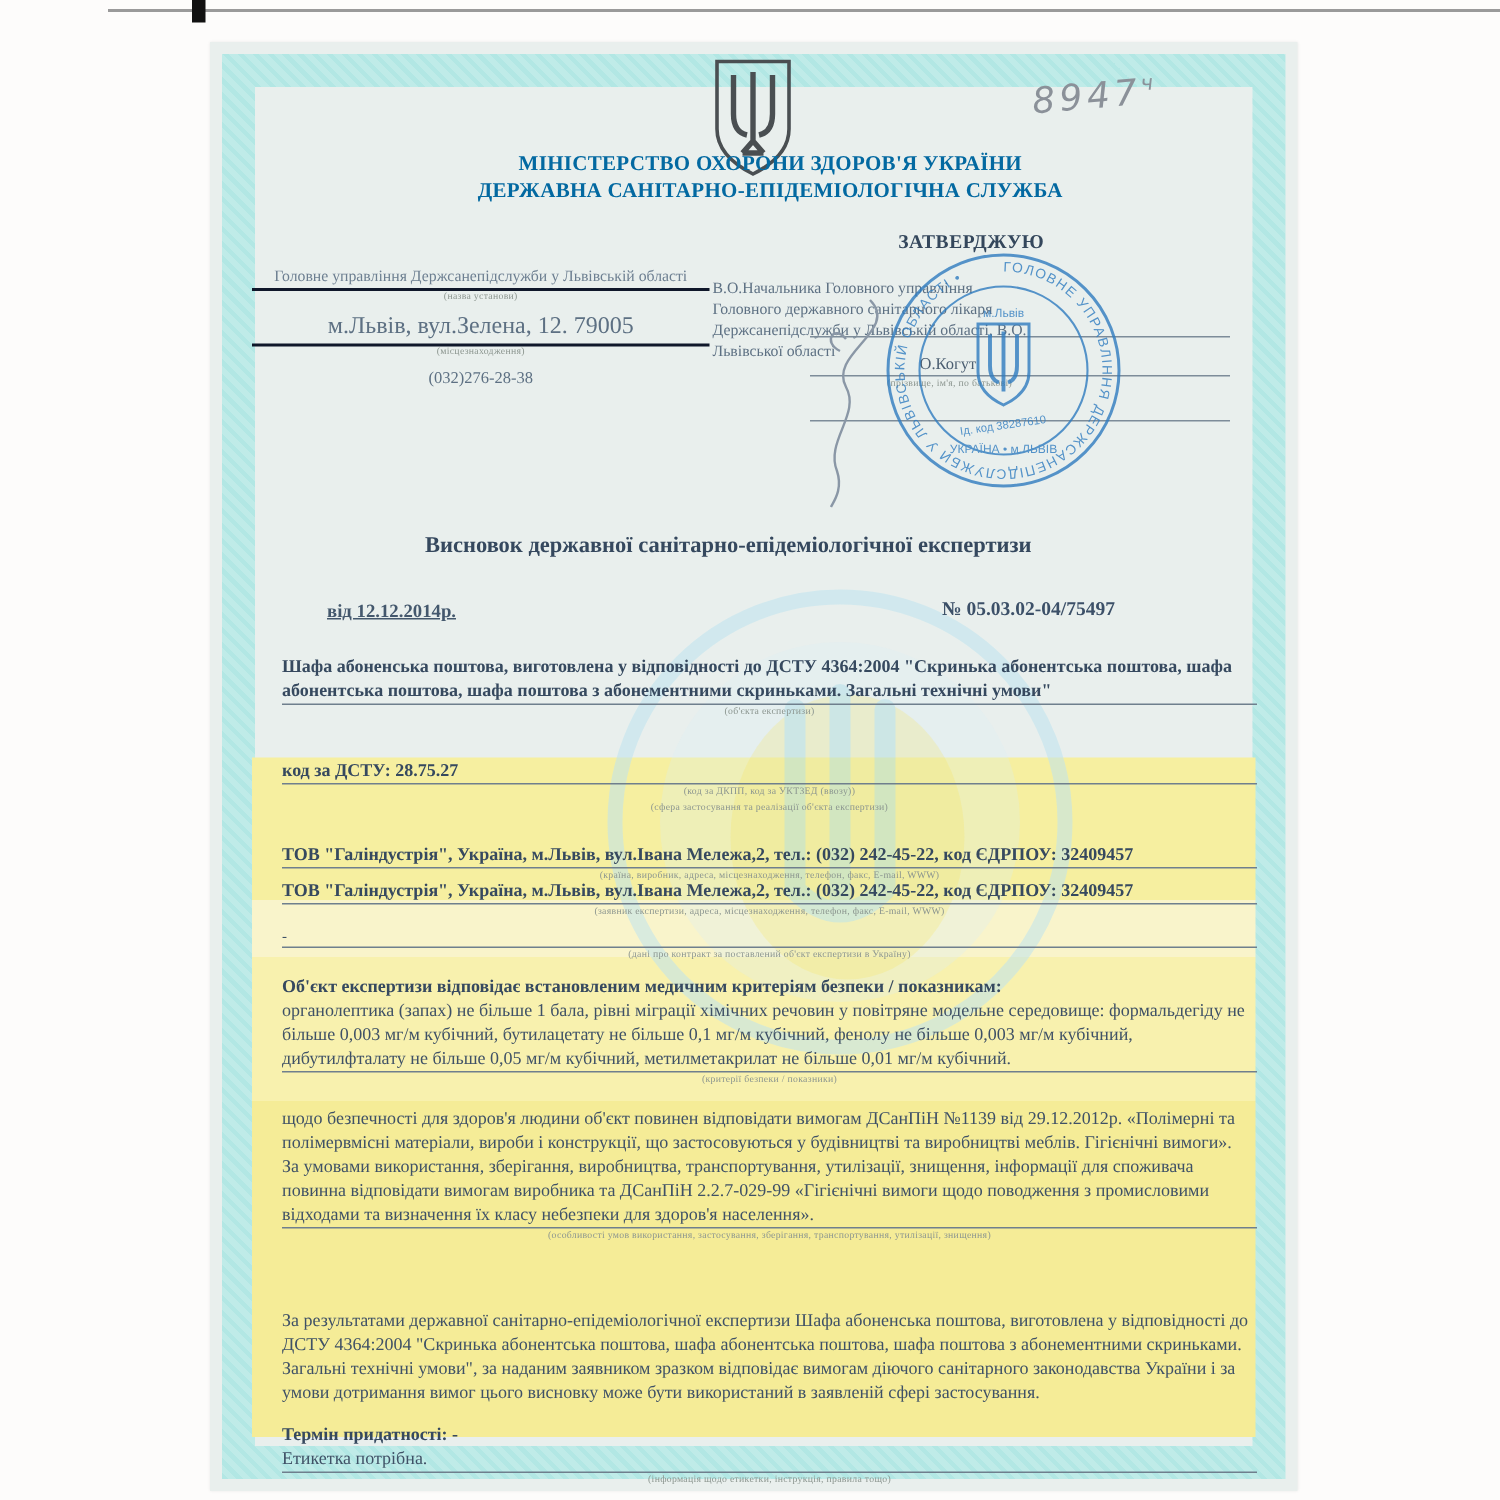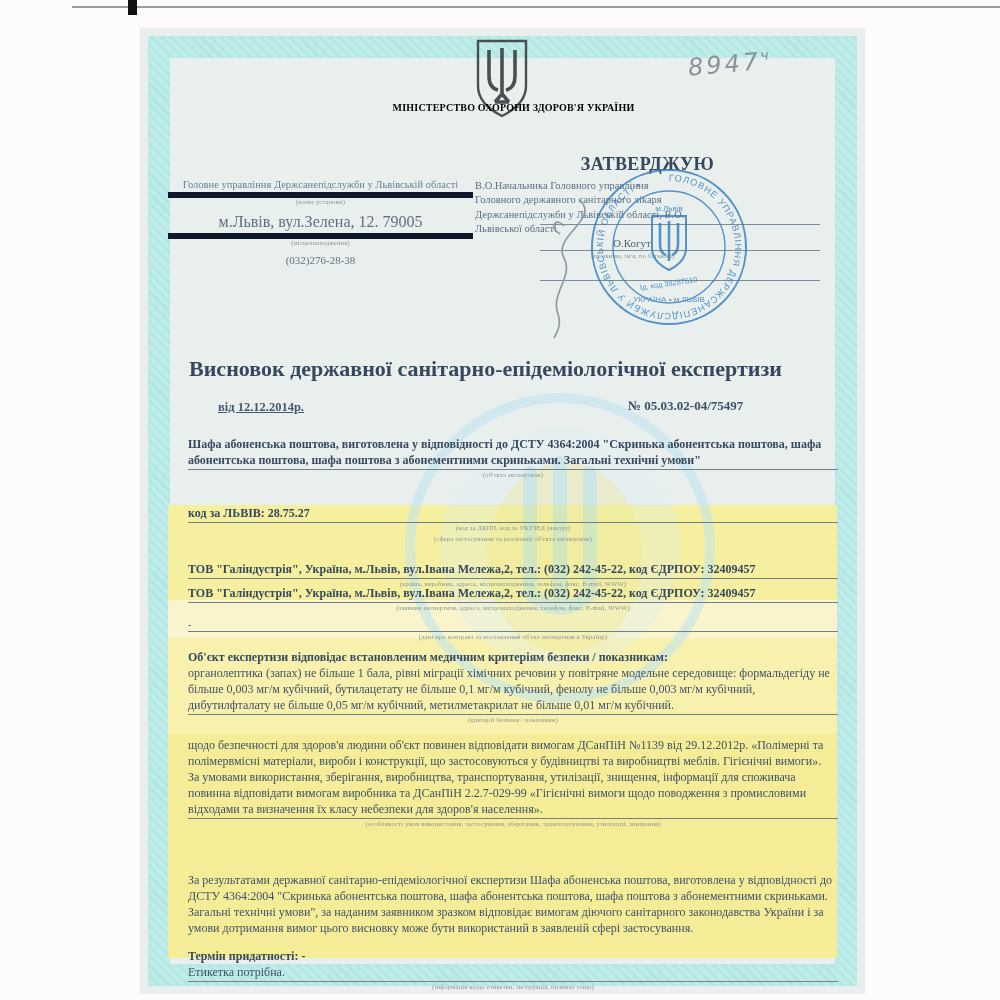--- a/index.html
+++ b/index.html
@@ -12,37 +12,37 @@
   .band{position:absolute;left:8px;top:8px;right:8px;bottom:8px;border:22px solid #bfebe8;
         background:transparent;
         border-image:none;}
   .band:after{content:"";position:absolute;inset:-22px;border:22px solid rgba(140,220,215,.25);
         -webkit-mask:repeating-linear-gradient(45deg,#000 0 3px,transparent 3px 7px);
         mask:repeating-linear-gradient(45deg,#000 0 3px,transparent 3px 7px);}
   .bg-rect{position:absolute;left:28px;right:28px;z-index:1;}
   .wm{position:absolute;z-index:1;}
   .txt{position:absolute;z-index:3;}
   .center{text-align:center;}
-  .ministry{left:0;width:747px;top:73px;font-weight:bold;font-size:10px;letter-spacing:.2px;color:#000000;line-height:1.3;}
+  .ministry{left:0;width:747px;top:73px;font-weight:bold;font-size:14px;letter-spacing:.2px;color:#0369a1;line-height:1.3;}
   .hand{left:548px;top:22px;font-size:24px;color:#8b9199;font-style:italic;transform:rotate(-5deg);letter-spacing:3px;font-family:"DejaVu Sans","Liberation Sans",sans-serif;}
   .hand sup{font-size:14px;}
   .issuer{left:28px;top:150px;width:305px;font-size:10.5px;color:#6d7f91;line-height:1.25;}
-  .issuer .u{border-bottom:6px solid #0f172a;padding-bottom:1px;}
+  .issuer .u{border-bottom:2px solid #0f172a;padding-bottom:1px;}
   .cap{font-size:6.5px;color:#8b958f;letter-spacing:.2px;}
   .issuer .addr{margin-top:6px;font-size:16px;color:#5d7083;}
   .issuer .phone{margin-top:7px;font-size:11px;color:#5d7083;}
   .approval{left:335px;top:124px;width:345px;font-size:10.5px;color:#5d7083;line-height:1.35;}
-  .approval .ttl{font-weight:bold;font-size:18px;color:#34475c;text-align:center;margin-bottom:3px;letter-spacing:.4px;}
+  .approval .ttl{font-weight:bold;font-size:13px;color:#34475c;text-align:center;margin-bottom:16px;letter-spacing:.4px;}
   .sig-line{position:absolute;height:1px;background:#7d8c99;z-index:3;}
   .sig-name{position:absolute;left:455px;top:209px;font-size:11px;color:#4c5f72;z-index:3;padding-left:18px;}
   .sig-cap{position:absolute;left:408px;top:224px;width:170px;text-align:center;z-index:3;}
   .signature-svg{position:absolute;left:402px;top:168px;z-index:4;}
   .stamp{position:absolute;left:448px;top:138px;width:162px;height:162px;z-index:5;opacity:.8;}
   .emblem{position:absolute;left:331px;top:10px;z-index:3;}
-  .doc-title{left:0;width:691px;top:328px;font-weight:bold;font-size:22px;color:#35485e;}
+  .doc-title{left:0;width:691px;top:328px;font-weight:bold;font-size:15px;color:#35485e;}
   .meta-date{left:78px;top:372px;font-weight:bold;font-size:12.5px;color:#44586d;text-decoration:underline;}
   .meta-num{left:488px;top:370px;font-weight:bold;font-size:13px;color:#3c5068;}
   .b{font-weight:bold;color:#36495f;}
   .rule{border-bottom:1px solid #6f7f8d;}
   .capline{text-align:center;margin-top:1px;}
   .sec{position:absolute;left:48px;width:650px;z-index:3;font-size:12px;line-height:1.33;}
 </style>
 </head>
 <body>
 
@@ -69,20 +69,21 @@
       <path d="M7 3 H55 V48 Q55 66 31 78 Q7 66 7 48 Z" fill="none" stroke="#4a4f52" stroke-width="2.4"></path>
       <path d="M31 10 V56 M18 12 V38 Q18 50 27 52 M44 12 V38 Q44 50 35 52 M31 56 L24 64 M31 56 L38 64 M24 64 H38" fill="none" stroke="#4a4f52" stroke-width="3.6"></path>
     </svg>
 
     <div class="txt hand">
       <span>8947</span><sup>ч</sup>
     </div>
 
     <div class="txt ministry center">
       <div>МІНІСТЕРСТВО ОХОРОНИ ЗДОРОВ'Я УКРАЇНИ</div>
+      <div>ДЕРЖАВНА САНІТАРНО-ЕПІДЕМІОЛОГІЧНА СЛУЖБА</div>
     </div>
 
     <div class="txt issuer center">
       <div class="u">Головне управління Держсанепідслужби у Львівській області</div>
       <div class="cap">(назва установи)</div>
       <div class="addr u">м.Львів, вул.Зелена, 12. 79005</div>
       <div class="cap">(місцезнаходження)</div>
       <div class="phone">(032)276-28-38</div>
     </div>
 
@@ -124,21 +125,21 @@
     <div class="txt meta-num">№ 05.03.02-04/75497</div>
 
     <div class="sec" style="top:409px;">
       <div class="rule">
         <span class="b">Шафа абоненська поштова, </span><span class="b">виготовлена у відповідності до ДСТУ 4364:2004 "Скринька абонентська поштова, шафа абонентська поштова, шафа поштова з абонементними скриньками. Загальні технічні умови"</span>
       </div>
       <div class="cap capline">(об'єкта експертизи)</div>
     </div>
 
     <div class="sec" style="top:478px;">
-      <div class="rule b">код за ЛЬВІВ: 28.75.27</div>
+      <div class="rule b">код за ДСТУ: 28.75.27</div>
       <div class="cap capline">(код за ДКПП, код за УКТЗЕД (ввозу))</div>
     </div>
 
     <div class="sec" style="top:506px;">
       <div class="cap capline">(сфера застосування та реалізації об'єкта експертизи)</div>
     </div>
 
     <div class="sec" style="top:534px;">
       <div class="rule b">ТОВ "Галіндустрія", Україна, м.Львів, вул.Івана Мележа,2, тел.: (032) 242-45-22, код ЄДРПОУ: 32409457</div>
       <div class="cap capline">(країна, виробник, адреса, місцезнаходження, телефон, факс, Е-mail, WWW)</div>

